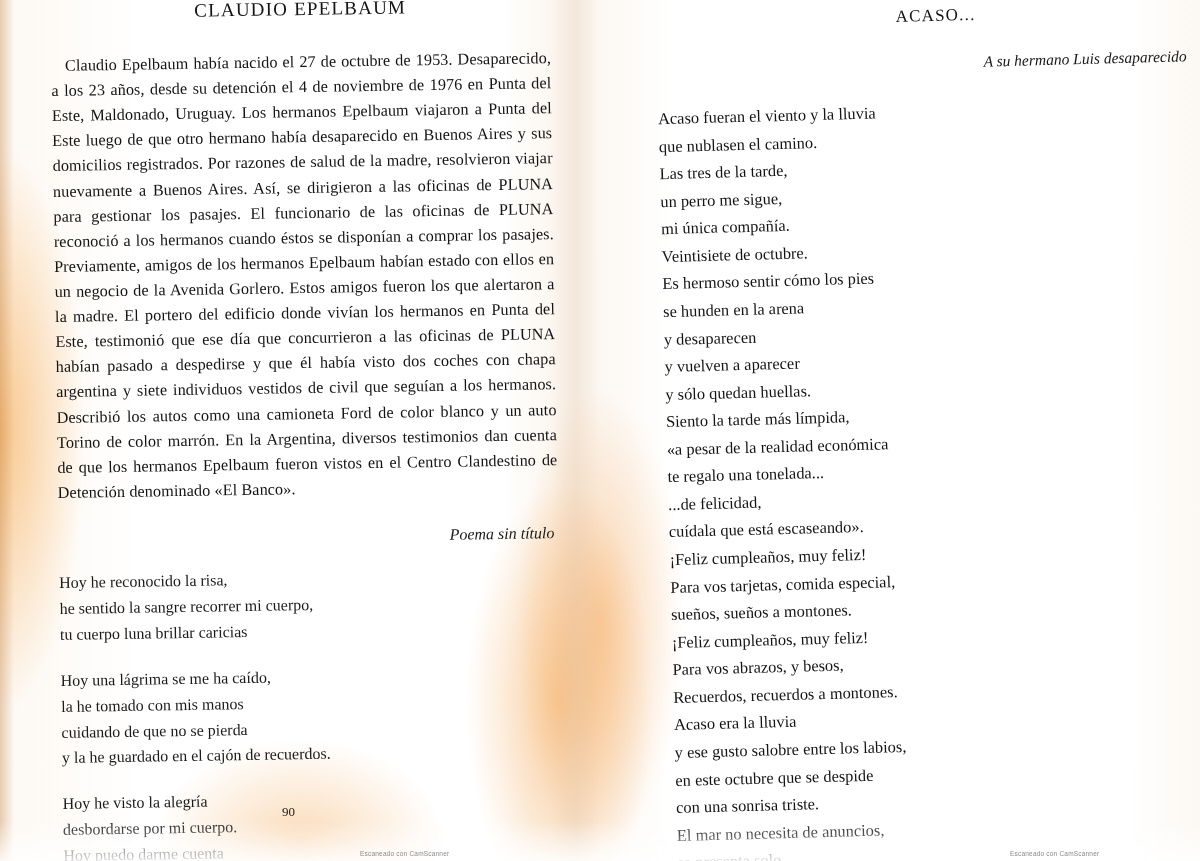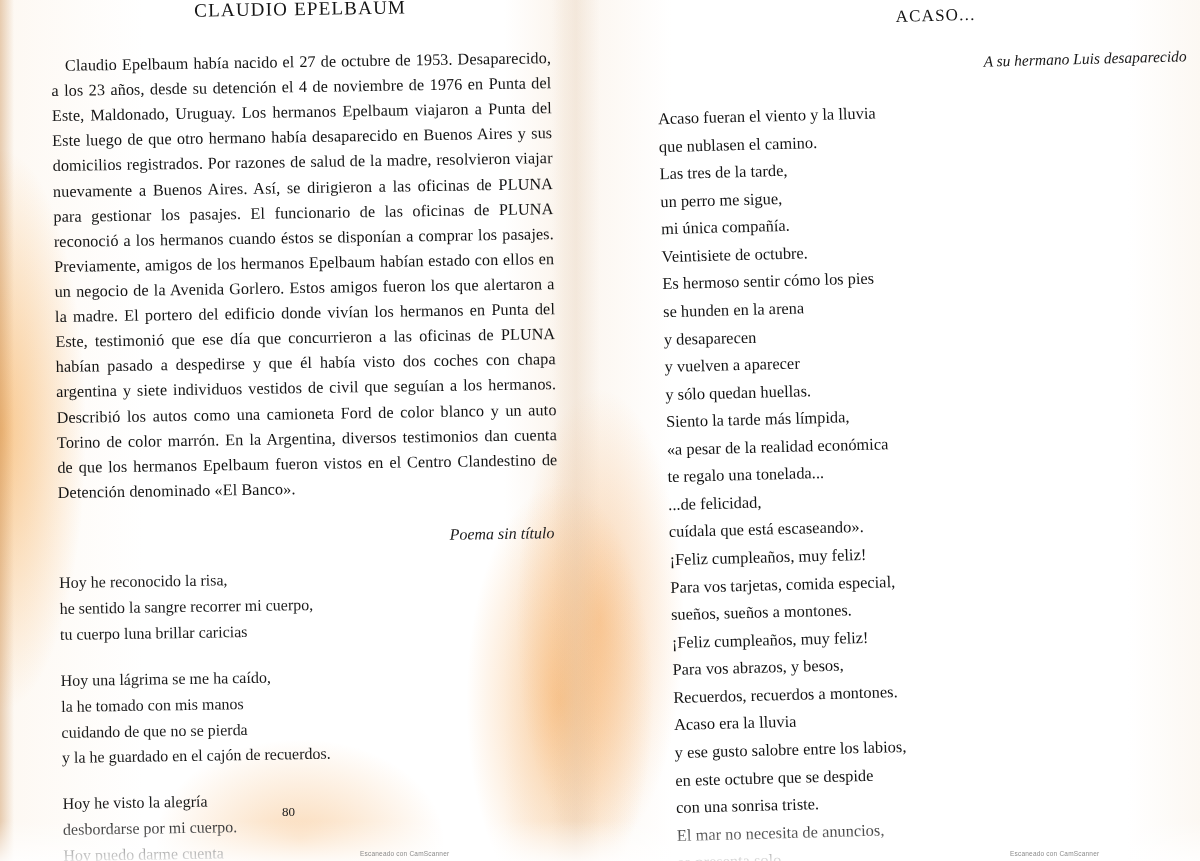--- a/index.html
+++ b/index.html
@@ -171,21 +171,21 @@
         <div>y la he guardado en el cajón de recuerdos.</div>
       </div>
 
       <div class="stanza">
         <div>Hoy he visto la alegría</div>
         <div>desbordarse por mi cuerpo.</div>
         <div>Hoy puedo darme cuenta</div>
 
       </div>
     </div>
-    <div class="folio folio-left">80</div>
+    <div class="folio folio-left">90</div>
   </div>
 
   <div class="page page-right">
     <div class="col-right">
       <div class="poem-title">ACASO...</div>
       <div class="dedication">A su hermano Luis desaparecido</div>
       <div class="poem-body">
         <div>Acaso fueran el viento y la lluvia</div>
         <div>que nublasen el camino.</div>
         <div>Las tres de la tarde,</div>

